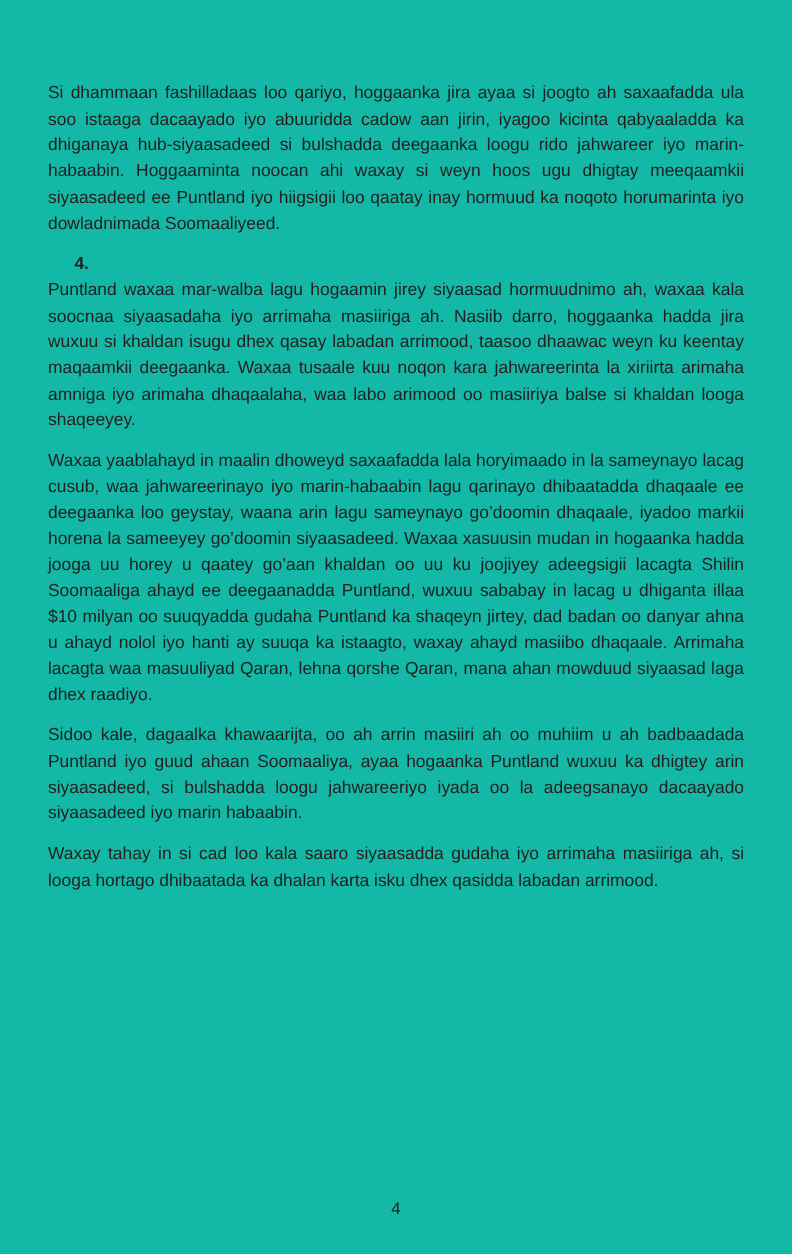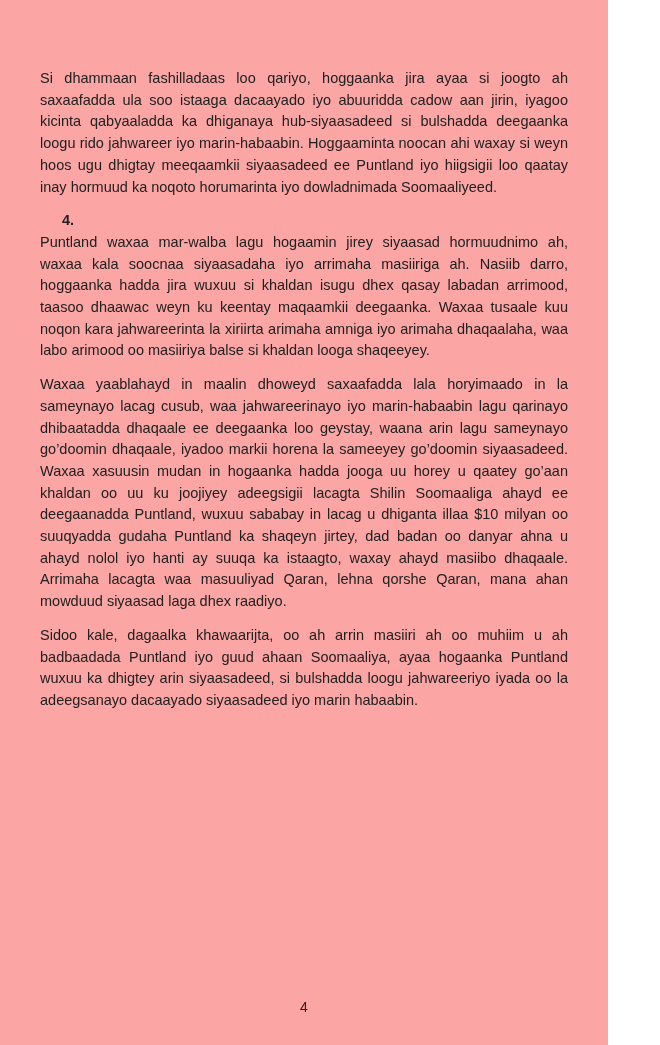--- a/index.html
+++ b/index.html
@@ -12,23 +12,23 @@
     height: 1045px;
     position: relative;
     font-family: "Liberation Sans", "DejaVu Sans", sans-serif;
     color: #212121;
     overflow: hidden;
   }
   .page {
     position: absolute;
     top: 0;
     left: 0;
-    width: 608px;
+    width: 660px;
     height: 1045px;
-    background: #fca5a5;
+    background: #14b8a6;
   }
   .content {
     padding: 68px 40px 0 40px;
     font-size: 14.5px;
     line-height: 21.7px;
   }
   p.para {
     margin: 0 0 12px 0;
     text-align: justify;
     text-justify: inter-word;
@@ -64,17 +64,18 @@
     <div class="heading">
       <span class="num">4.</span>
     </div>
 
     <p class="para">Puntland waxaa mar-walba lagu hogaamin jirey siyaasad hormuudnimo ah, waxaa kala soocnaa siyaasadaha iyo arrimaha masiiriga ah. Nasiib darro, hoggaanka hadda jira wuxuu si khaldan isugu dhex qasay labadan arrimood, taasoo dhaawac weyn ku keentay maqaamkii deegaanka. Waxaa tusaale kuu noqon kara jahwareerinta la xiriirta arimaha amniga iyo arimaha dhaqaalaha, waa labo arimood oo masiiriya balse si khaldan looga shaqeeyey.</p>
 
     <p class="para">Waxaa yaablahayd in maalin dhoweyd saxaafadda lala horyimaado in la sameynayo lacag cusub, waa jahwareerinayo iyo marin-habaabin lagu qarinayo dhibaatadda dhaqaale ee deegaanka loo geystay, waana arin lagu sameynayo go’doomin dhaqaale, iyadoo markii horena la sameeyey go’doomin siyaasadeed. Waxaa xasuusin mudan in hogaanka hadda jooga uu horey u qaatey go’aan khaldan oo uu ku joojiyey adeegsigii lacagta Shilin Soomaaliga ahayd ee deegaanadda Puntland, wuxuu sababay in lacag u dhiganta illaa $10 milyan oo suuqyadda gudaha Puntland ka shaqeyn jirtey, dad badan oo danyar ahna u ahayd nolol iyo hanti ay suuqa ka istaagto, waxay ahayd masiibo dhaqaale. Arrimaha lacagta waa masuuliyad Qaran, lehna qorshe Qaran, mana ahan mowduud siyaasad laga dhex raadiyo.</p>
 
     <p class="para">Sidoo kale, dagaalka khawaarijta, oo ah arrin masiiri ah oo muhiim u ah badbaadada Puntland iyo guud ahaan Soomaaliya, ayaa hogaanka Puntland wuxuu ka dhigtey arin siyaasadeed, si bulshadda loogu jahwareeriyo iyada oo la adeegsanayo dacaayado siyaasadeed iyo marin habaabin.</p>
 
+    <p class="para">Waxay tahay in si cad loo kala saaro siyaasadda gudaha iyo arrimaha masiiriga ah, si looga hortago dhibaatada ka dhalan karta isku dhex qasidda labadan arrimood.</p>
 
   </div>
 
   <div class="footer">4</div>
 </div>
 
 </body></html>

